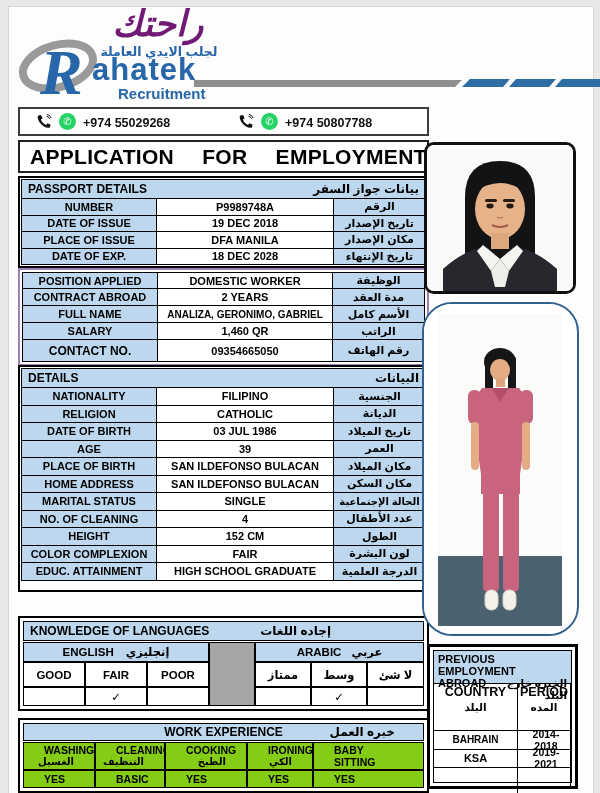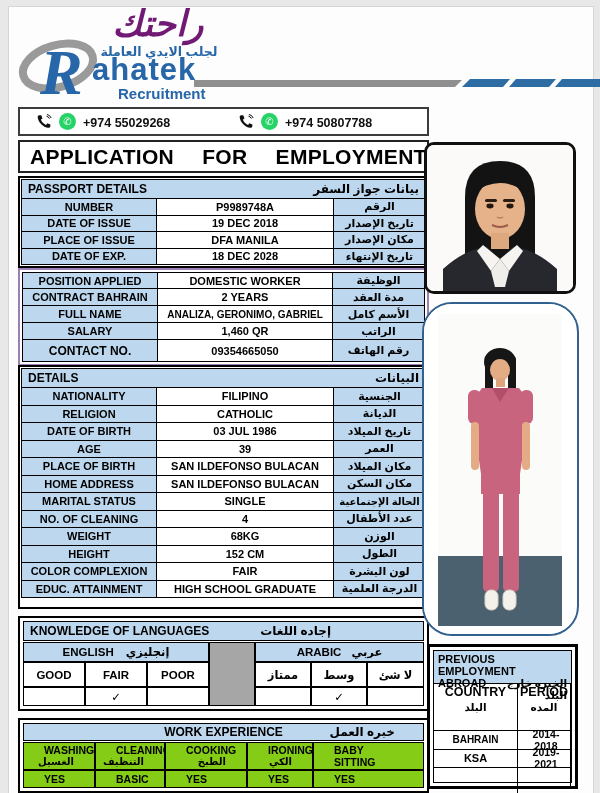--- a/index.html
+++ b/index.html
@@ -186,21 +186,21 @@
   </div>
 </div>
 
 <div class="tbox position-box">
   <div class="trow">
     <div class="cl">POSITION APPLIED</div>
     <div class="cv">DOMESTIC WORKER</div>
     <div class="ca">الوظيفة</div>
   </div>
   <div class="trow">
-    <div class="cl">CONTRACT BAHRAIN</div>
+    <div class="cl">CONTRACT ABROAD</div>
     <div class="cv">2 YEARS</div>
     <div class="ca">مدة العقد</div>
   </div>
   <div class="trow">
     <div class="cl">FULL NAME</div>
     <div class="cv" style="font-size:10px;">ANALIZA, GERONIMO, GABRIEL</div>
     <div class="ca">الأسم كامل</div>
   </div>
   <div class="trow">
     <div class="cl">SALARY</div>
@@ -251,25 +251,20 @@
   </div>
   <div class="trow">
     <div class="cl">MARITAL STATUS</div>
     <div class="cv">SINGLE</div>
     <div class="ca" style="font-size:10px;">الحالة الإجتماعية</div>
   </div>
   <div class="trow">
     <div class="cl">NO. OF CLEANING</div>
     <div class="cv">4</div>
     <div class="ca">عدد الأطفال</div>
-  </div>
-  <div class="trow">
-    <div class="cl">WEIGHT</div>
-    <div class="cv">68KG</div>
-    <div class="ca">الوزن</div>
   </div>
   <div class="trow">
     <div class="cl">HEIGHT</div>
     <div class="cv">152 CM</div>
     <div class="ca">الطول</div>
   </div>
   <div class="trow">
     <div class="cl">COLOR COMPLEXION</div>
     <div class="cv">FAIR</div>
     <div class="ca">لون البشرة</div>

